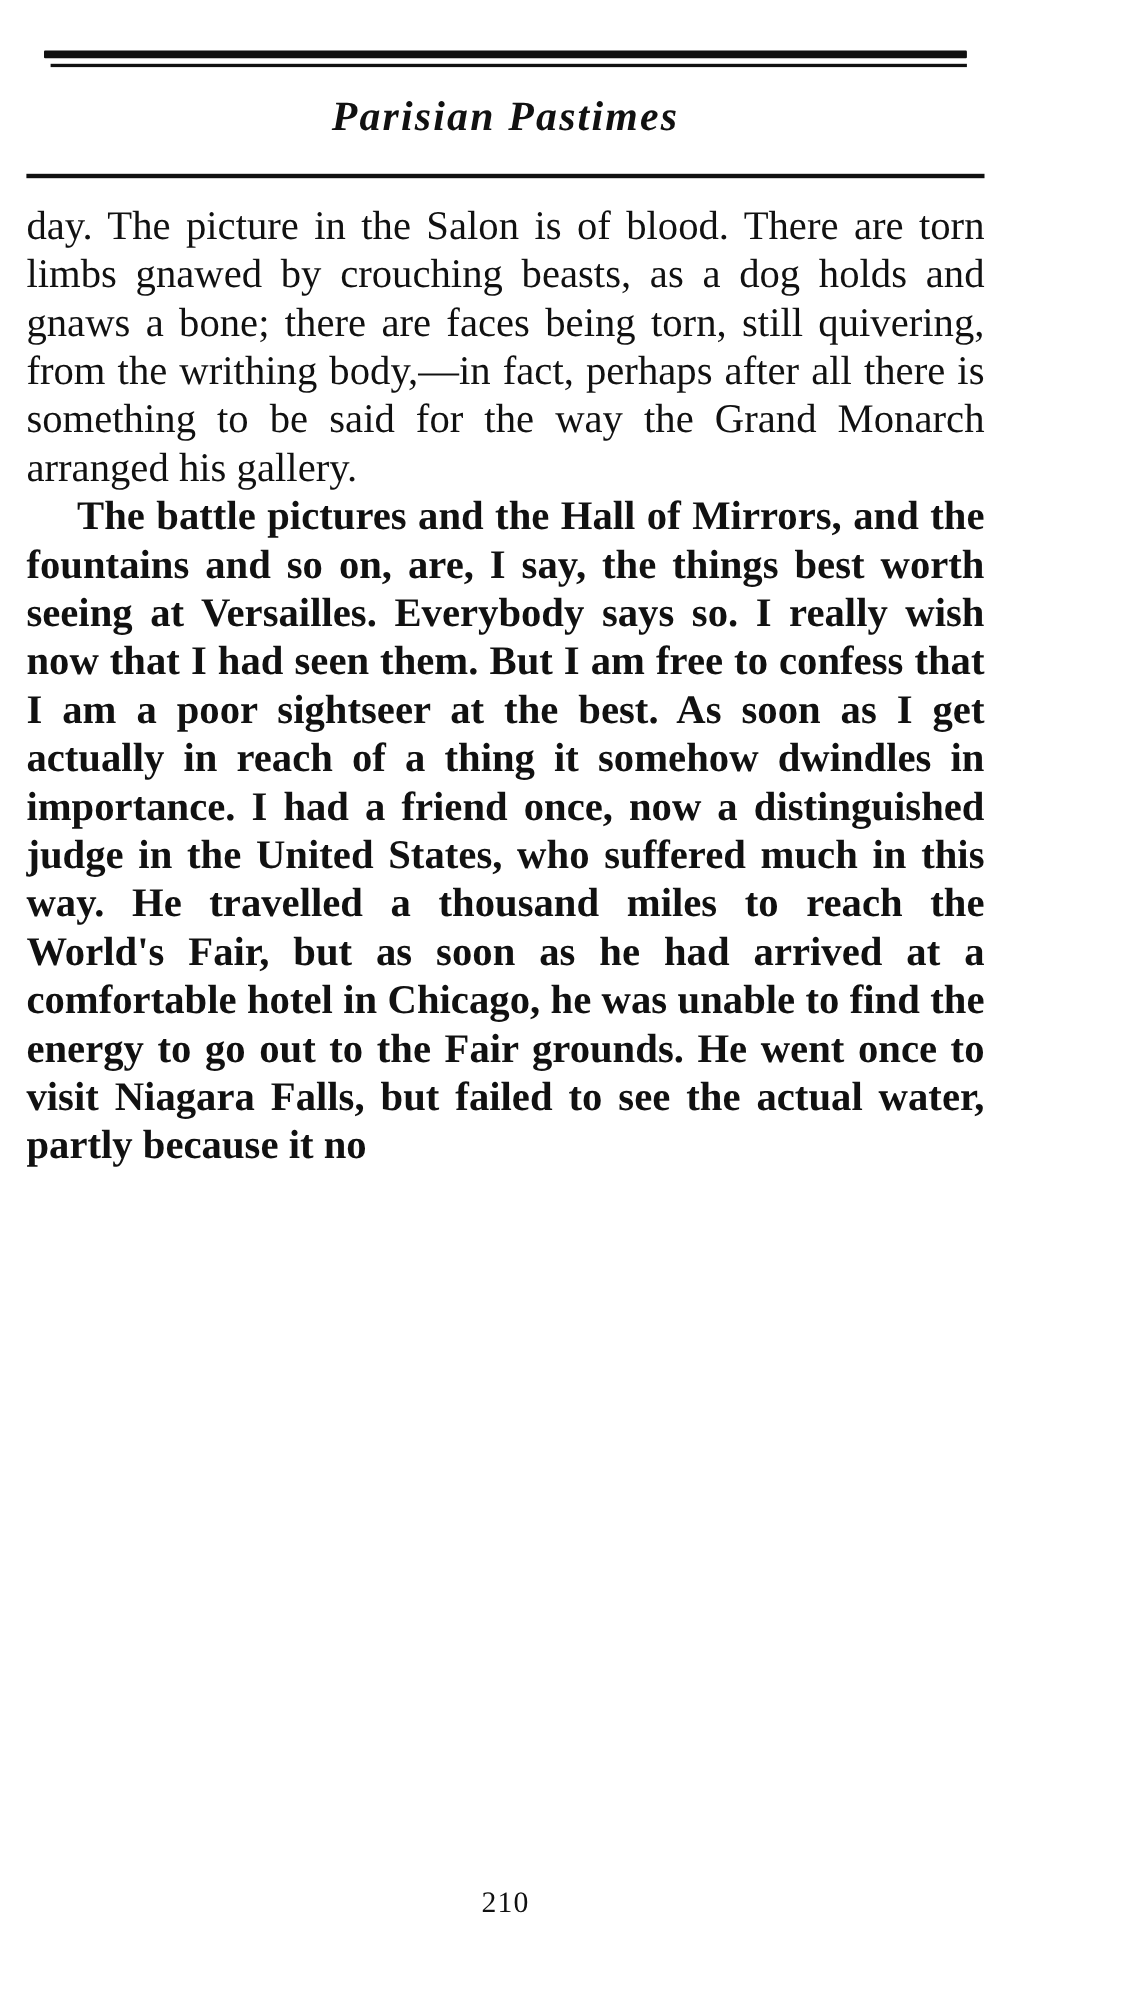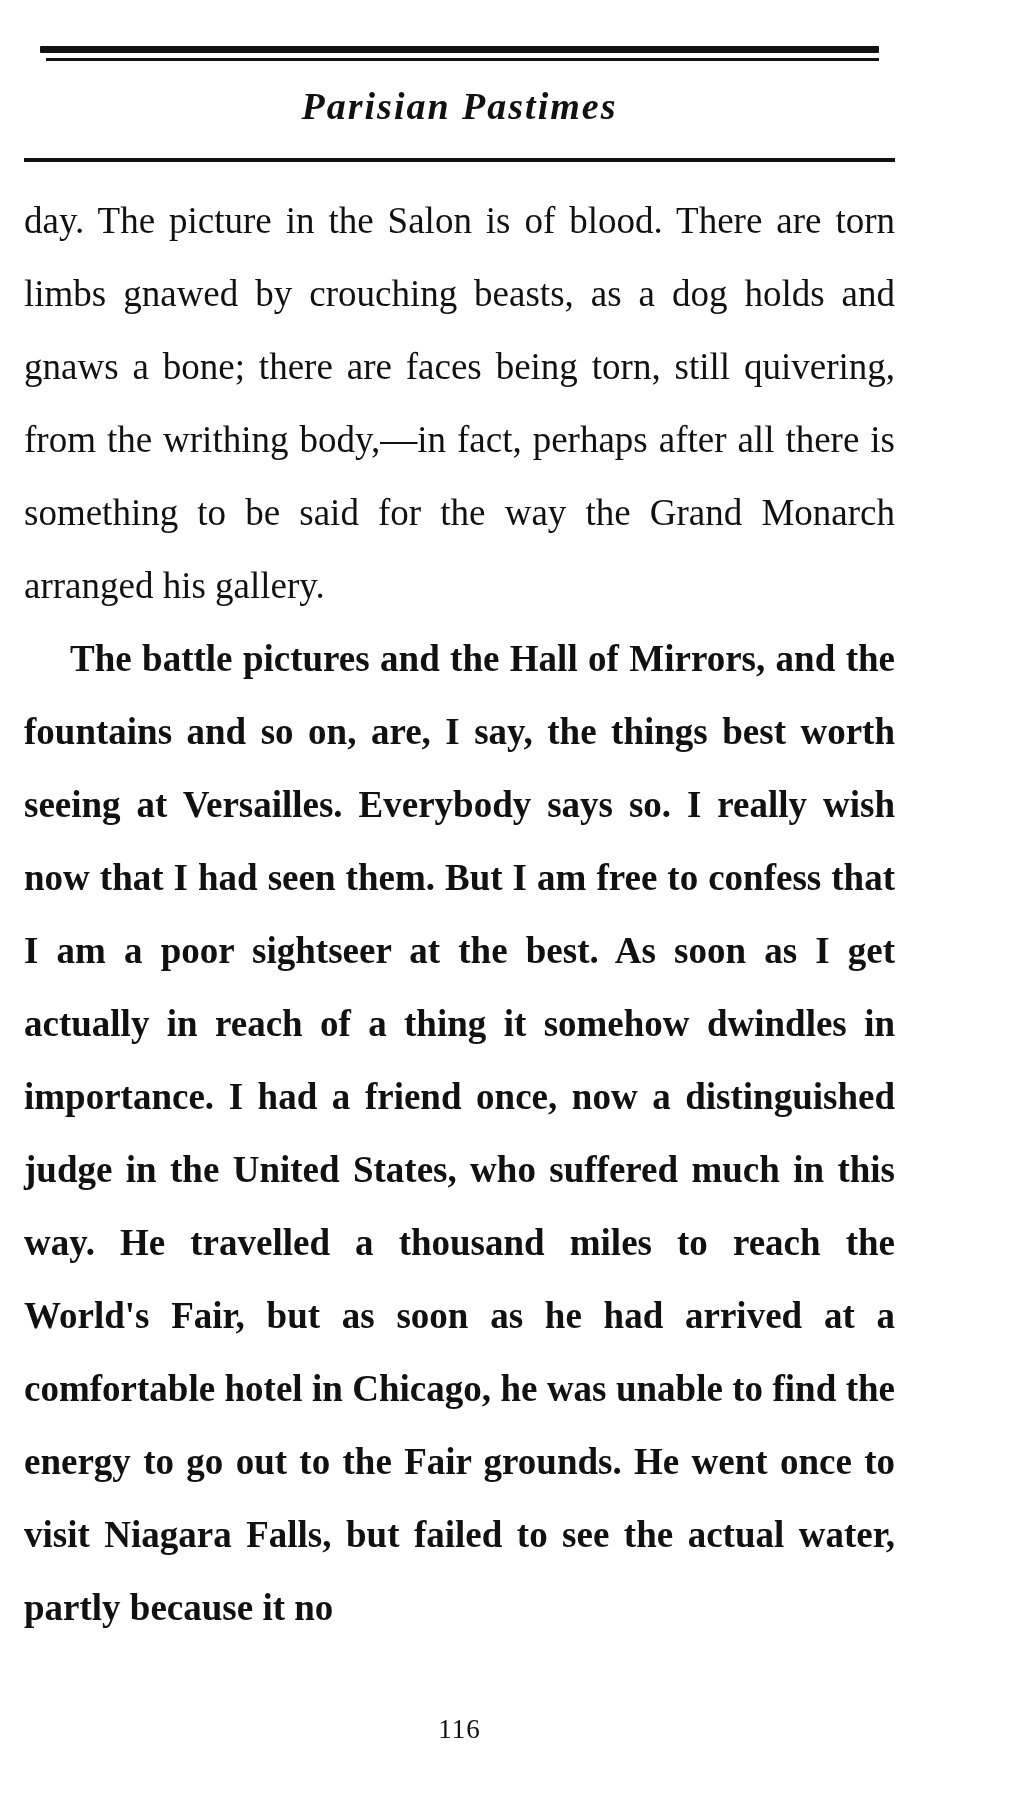--- a/index.html
+++ b/index.html
@@ -58,21 +58,21 @@
     top: 158px;
     height: 4px;
     background: #111111;
   }
   .body-text {
     position: absolute;
     left: 24px;
     right: 24px;
     top: 184px;
     font-size: 37px;
-    line-height: 73px;
+    line-height: 44px;
     text-align: justify;
     color: #111111;
   }
   .body-text p {
     margin: 0;
   }
   .body-text p.indent {
     text-indent: 46px;
     font-weight: bold;
   }
@@ -99,15 +99,15 @@
 
   <div class="running-head">Parisian Pastimes</div>
 
   <div class="rule-under-head"></div>
 
   <div class="body-text">
     <p>day.  The picture in the Salon is of blood. There are torn limbs gnawed by crouching beasts, as a dog holds and gnaws a bone; there are faces being torn, still quivering, from the writhing body,—in fact, perhaps after all there is something to be said for the way the Grand Monarch arranged his gallery.</p>
     <p class="indent">The battle pictures and the Hall of Mirrors, and the fountains and so on, are, I say, the things best worth seeing at Versailles.  Everybody says so.  I really wish now that I had seen them.  But I am free to confess that I am a poor sightseer at the best.  As soon as I get actually in reach of a thing it somehow dwindles in importance.  I had a friend once, now a distinguished judge in the United States, who suffered much in this way.  He travelled a thousand miles to reach the World's Fair, but as soon as he had arrived at a comfortable hotel in Chicago, he was unable to find the energy to go out to the Fair grounds. He went once to visit Niagara Falls, but failed to see the actual water, partly because it no</p>
   </div>
 
-  <div class="folio">116</div>
+  <div class="folio">210</div>
 
 </div>
 
 </body></html>

